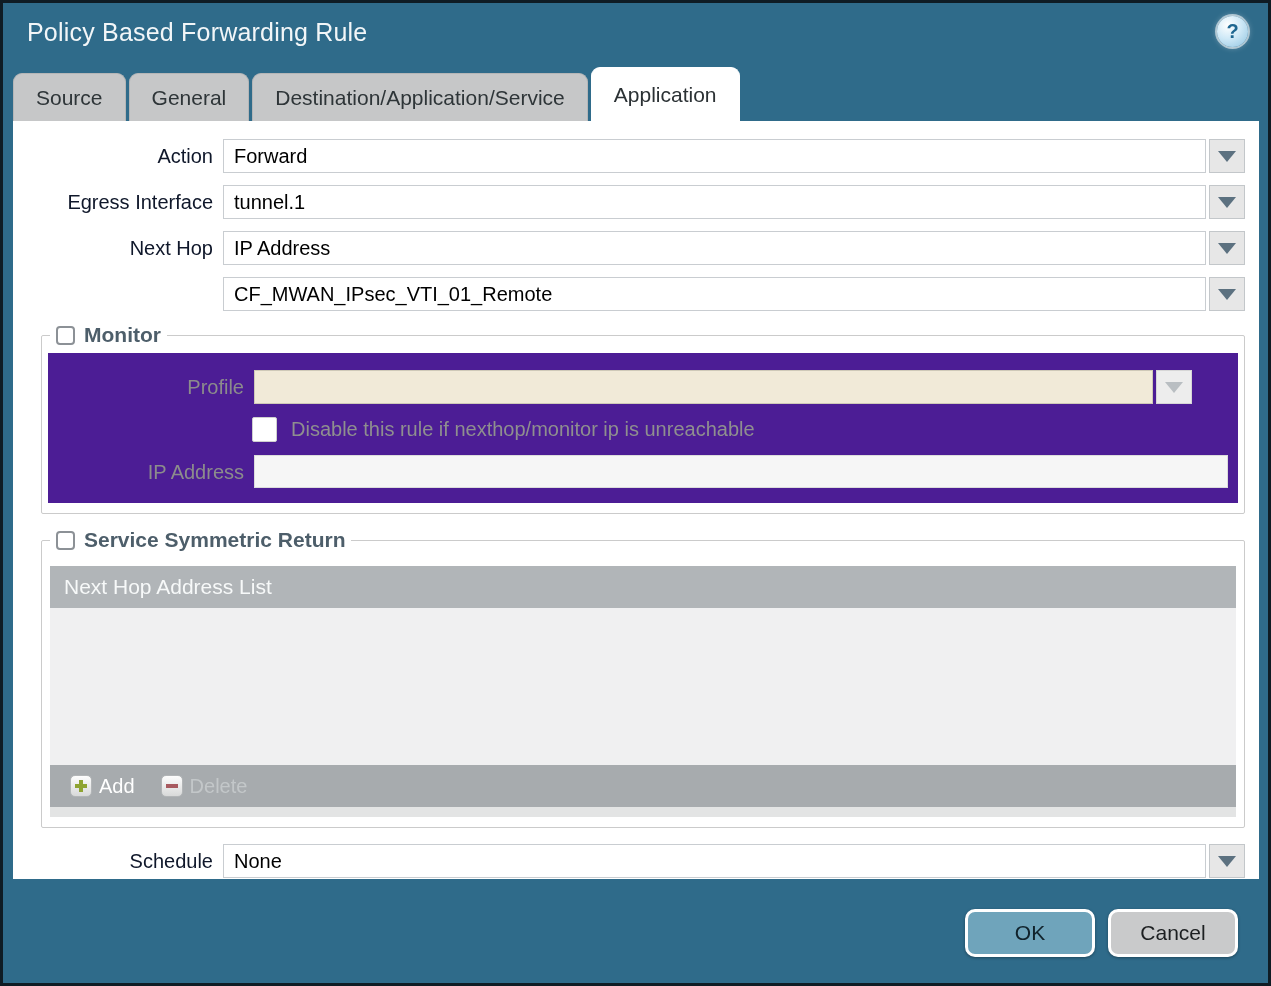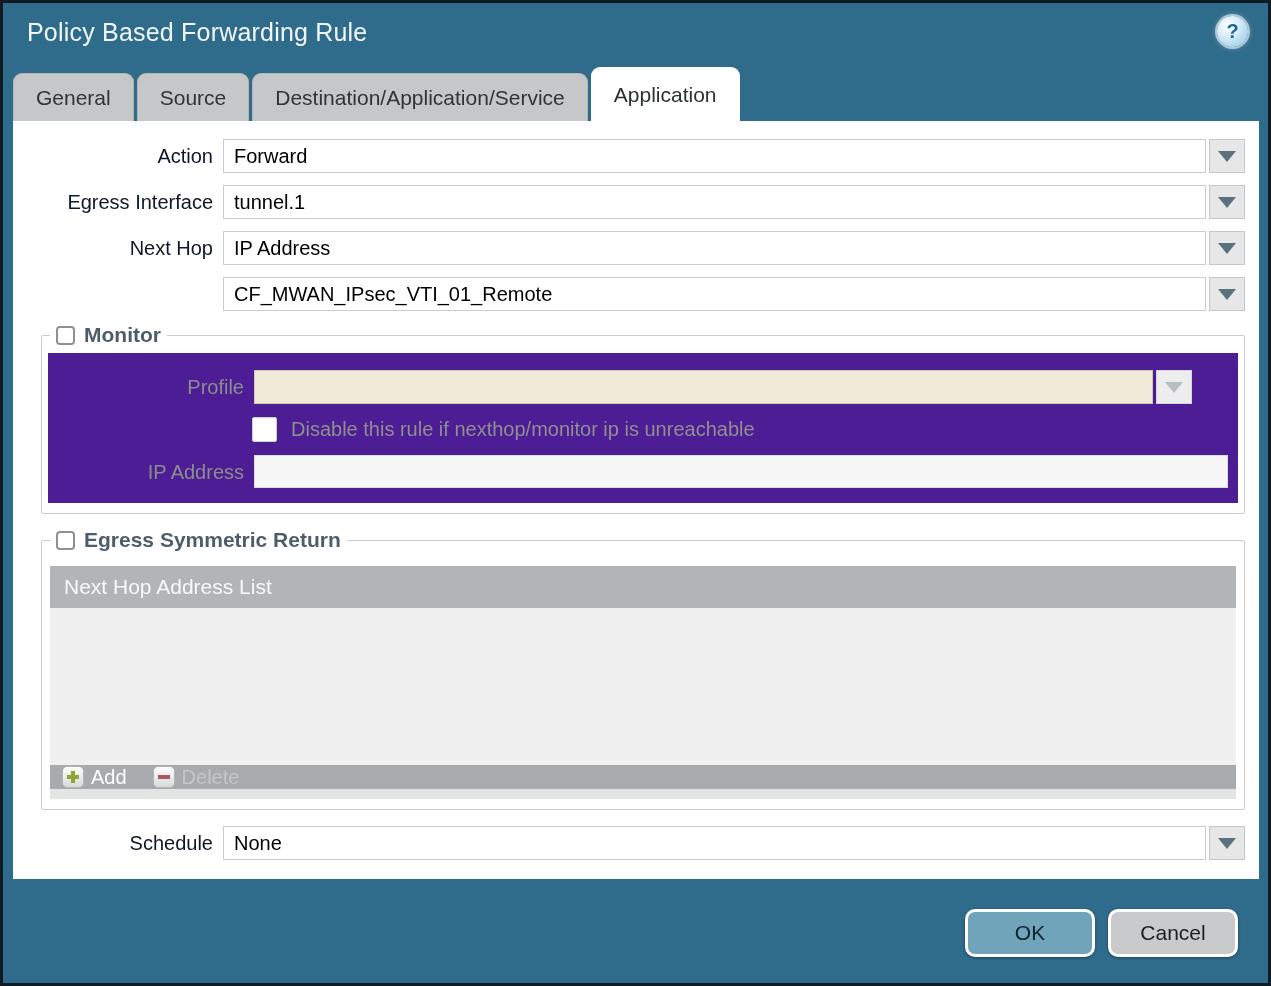--- a/index.html
+++ b/index.html
@@ -97,22 +97,22 @@
   }
   
   .sym-fieldset{margin-top:14px;}
   .nh-table{margin:8px 2px 0 2px;}
   .nh-header{
     height:42px;background:#b1b5b8;color:#f7f9f9;font-size:21px;
     display:flex;align-items:center;padding-left:14px;
   }
   .nh-body{height:157px;background:#f0f0f1;}
   .nh-footer{
-    height:24px;background:#a7abae;display:flex;align-items:center;
-    padding-left:12px;gap:26px;
+    height:42px;background:#a7abae;display:flex;align-items:center;
+    padding-left:20px;gap:26px;
   }
   .nh-strip{height:10px;background:#e3e4e4;}
   .tblbtn{display:flex;align-items:center;gap:7px;cursor:pointer;}
   .tblbtn.disabled{cursor:default;}
   .sqicon{
     width:22px;height:22px;border-radius:5px;flex:none;position:relative;
     background:linear-gradient(#fdfdfd,#d8d9d9);border:1px solid #b2b5b7;box-sizing:border-box;
   }
   .sqicon .h{position:absolute;left:4px;right:4px;top:8px;height:4px;background:#8fa433;}
   .sqicon .v{position:absolute;top:4px;bottom:4px;left:8px;width:4px;background:#8fa433;}
@@ -139,22 +139,22 @@
 <body>
 
 <div class="dialog">
 
   <div class="titlebar">
     <span class="title">Policy Based Forwarding Rule</span>
     <div class="help">?</div>
   </div>
 
   <div class="tabs">
+    <div class="tab">Source</div>
     <div class="tab">General</div>
-    <div class="tab">Source</div>
     <div class="tab">Destination/Application/Service</div>
     <div class="tab active">Application</div>
   </div>
 
   <div class="content">
 
     <div class="row">
       <div class="lbl">Action</div>
       <div class="fieldwrap">
         <input class="combo-input" readonly="" value="Forward" style="">
@@ -218,21 +218,21 @@
           <div class="fieldwrap" style="margin-right:10px;">
             <div class="dis-input"></div>
           </div>
         </div>
       </div>
     </fieldset>
 
     <fieldset class="sym-fieldset">
       <legend>
         <span class="checkbox"></span>
-        <span>Egress Symmetric Return</span>
+        <span>Service Symmetric Return</span>
       </legend>
       <div class="nh-table">
         <div class="nh-header">
           <span>Next Hop Address List</span>
         </div>
         <div class="nh-body"></div>
         <div class="nh-footer">
           <div class="tblbtn">
             <span class="sqicon">
                 <span class="h"></span>

